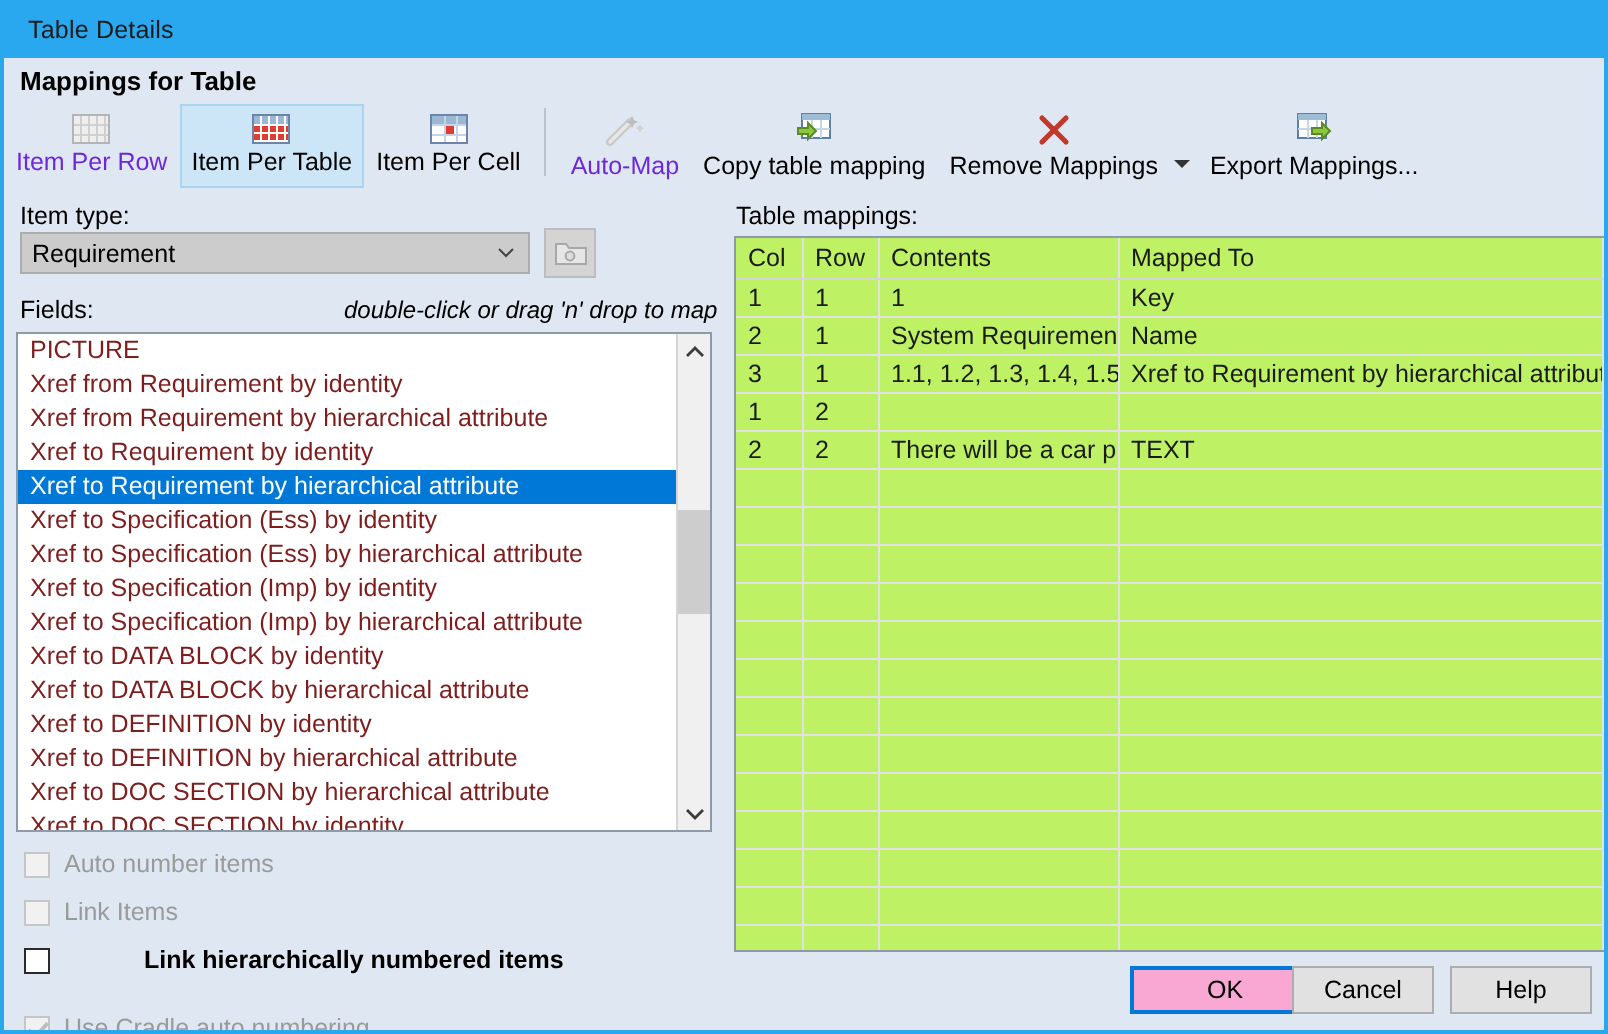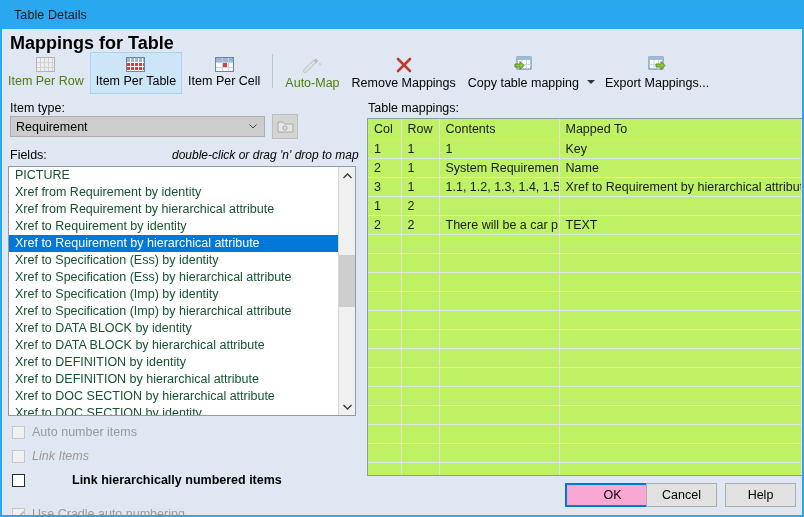--- a/index.html
+++ b/index.html
@@ -28,21 +28,21 @@
     align-items: center;
     padding-left: 12px;
     font-size: 12.5px;
     letter-spacing: .1px;
   }
   
   #hdr-label {
     position: absolute;
     left: 8px; top: 33px;
     font-weight: bold;
-    font-size: 18px;
+    font-size: 13px;
   }
   
   #toolbar {
     position: absolute;
     left: 0; top: 52px;
     width: 800px; height: 44px;
     display: flex;
     align-items: flex-start;
   }
   .tbtn {
@@ -55,21 +55,21 @@
     font-size: 12.5px;
     white-space: nowrap;
     border: 1px solid transparent;
     position: relative;
   }
   .tbtn .lbl { margin-top: 2px; line-height: 14px; }
   .tbtn.selected {
     background: #cde6f7;
     border: 1px solid #a9d4ef;
   }
-  .tbtn.disabled .lbl { color: #4d7c0f; }
+  .tbtn.disabled .lbl { color: #6d28d9; }
   .tb-sep {
     width: 1px;
     height: 34px;
     background: #b9c4d1;
     margin: 2px 6px 0 6px;
   }
 
   
   .ico-grid-grey {
     width: 19px; height: 15px; margin-top: 2px;
@@ -149,21 +149,21 @@
     width: 348px; height: 250px;
     background: #ffffff;
     border: 1px solid #8d9aa8;
     overflow: hidden;
   }
   .field-item {
     height: 17px; line-height: 17px;
     padding-left: 6px;
     font-size: 12.5px;
     white-space: nowrap;
-    color: #14532d;
+    color: #7f1d1d;
   }
   .field-item.sel { background: #0078d7; color: #ffffff; }
   #fields-scroll {
     position: absolute; right: 0; top: 0;
     width: 17px; height: 100%;
     background: #f0f0f0;
     border-left: 1px solid #d6d6d6;
   }
   .sb-arrow {
     width: 17px; height: 17px;
@@ -278,40 +278,40 @@
     <div class="tb-sep"></div>
 
     <div class="tbtn disabled">
       <svg class="ico-wand" viewBox="0 0 20 18">
         <line x1="3" y1="15" x2="13" y2="5" stroke="#c9c9c9" stroke-width="4" stroke-linecap="round"></line>
         <line x1="3" y1="15" x2="13" y2="5" stroke="#e8e8e8" stroke-width="1.6" stroke-linecap="round"></line>
         <path d="M14 2 l1 2 l2 1 l-2 1 l-1 2 l-1 -2 l-2 -1 l2 -1 z" fill="#bdbdbd"></path>
         <path d="M18 6 l.7 1.4 l1.4 .7 l-1.4 .7 l-.7 1.4 l-.7 -1.4 l-1.4 -.7 l1.4 -.7 z" fill="#cfcfcf"></path>
       </svg>
       <span class="lbl">Auto-Map</span>
-    </div>
-
-    <div class="tbtn">
-      <svg class="ico-x" viewBox="0 0 20 18">
-        <line x1="4" y1="3" x2="16" y2="15" stroke="#c0392b" stroke-width="2.6" stroke-linecap="round"></line>
-        <line x1="16" y1="3" x2="4" y2="15" stroke="#c0392b" stroke-width="2.6" stroke-linecap="round"></line>
-      </svg>
-      <span class="lbl">Remove Mappings</span>
     </div>
 
     <div class="tbtn">
       <svg class="ico-export" viewBox="0 0 20 18">
         <rect x="4" y="1" width="14" height="12" fill="#ffffff" stroke="#5b7fa6" stroke-width="1"></rect>
         <rect x="4" y="1" width="14" height="3" fill="#9dbcd8"></rect>
         <line x1="9" y1="4" x2="9" y2="13" stroke="#c6d7e6" stroke-width="1"></line>
         <line x1="13.5" y1="4" x2="13.5" y2="13" stroke="#c6d7e6" stroke-width="1"></line>
         <line x1="4" y1="8.5" x2="18" y2="8.5" stroke="#c6d7e6" stroke-width="1"></line>
         <path d="M2 8 h5 v-2.5 l4 4 l-4 4 V11 H2 z" fill="#8dc63f" stroke="#5a8a22" stroke-width="1"></path>
       </svg>
       <span class="lbl">Copy table mapping</span>
+    </div>
+
+    <div class="tbtn">
+      <svg class="ico-x" viewBox="0 0 20 18">
+        <line x1="4" y1="3" x2="16" y2="15" stroke="#c0392b" stroke-width="2.6" stroke-linecap="round"></line>
+        <line x1="16" y1="3" x2="4" y2="15" stroke="#c0392b" stroke-width="2.6" stroke-linecap="round"></line>
+      </svg>
+      <span class="lbl">Remove Mappings</span>
     </div>
 
     <div class="tb-caret"></div>
 
     <div class="tbtn">
       <svg class="ico-export" viewBox="0 0 20 18">
         <rect x="2" y="1" width="14" height="12" fill="#ffffff" stroke="#5b7fa6" stroke-width="1"></rect>
         <rect x="2" y="1" width="14" height="3" fill="#9dbcd8"></rect>
         <line x1="7" y1="4" x2="7" y2="13" stroke="#c6d7e6" stroke-width="1"></line>
         <line x1="11.5" y1="4" x2="11.5" y2="13" stroke="#c6d7e6" stroke-width="1"></line>
@@ -373,21 +373,21 @@
           </svg>
       </div>
     </div>
   </div>
 
   <div id="checkbox-group">
       <div class="chk-row" style="top: 425px;">
         <span class="chk dim disabledbg"></span>
         <span class="lbl-dim">Auto number items</span>
       </div>
-      <div class="chk-row" style="top: 449px; font-style: italic;">
+      <div class="chk-row" style="top: 449px;">
         <span class="chk dim disabledbg"></span>
         <span class="lbl-dim">Link Items</span>
       </div>
       <div class="chk-row" style="top: 473px; gap: 40px;">
         <span class="chk strong"></span>
         <span class=" lbl-bold">Link hierarchically numbered items</span>
       </div>
       <div class="chk-row" style="top: 495px; margin-top: 12px;">
         <span class="chk dim disabledbg checked-dim"></span>
         <span class="lbl-dim">Use Cradle auto numbering</span>

